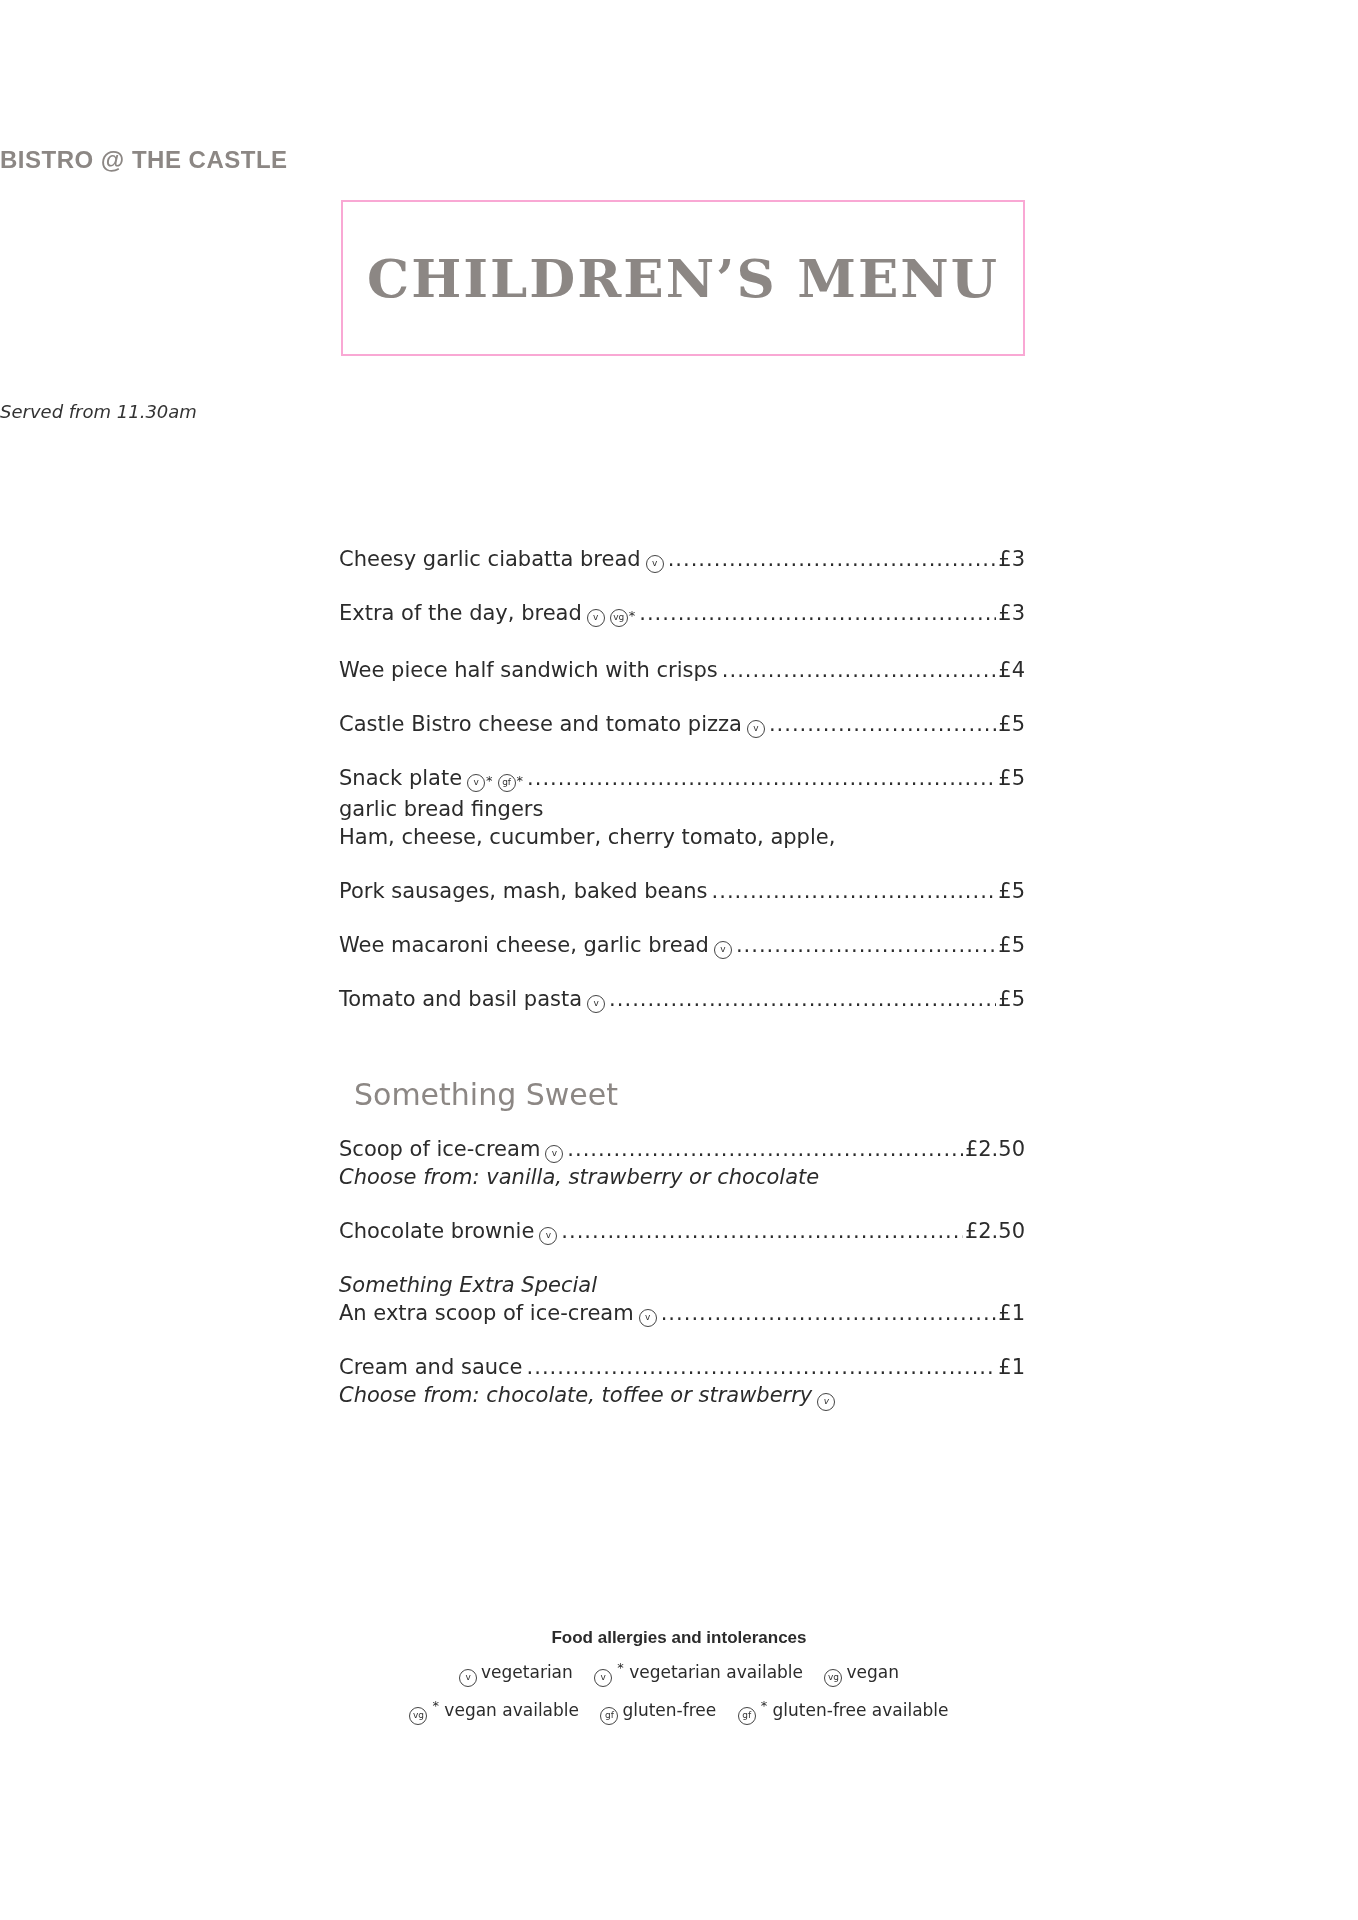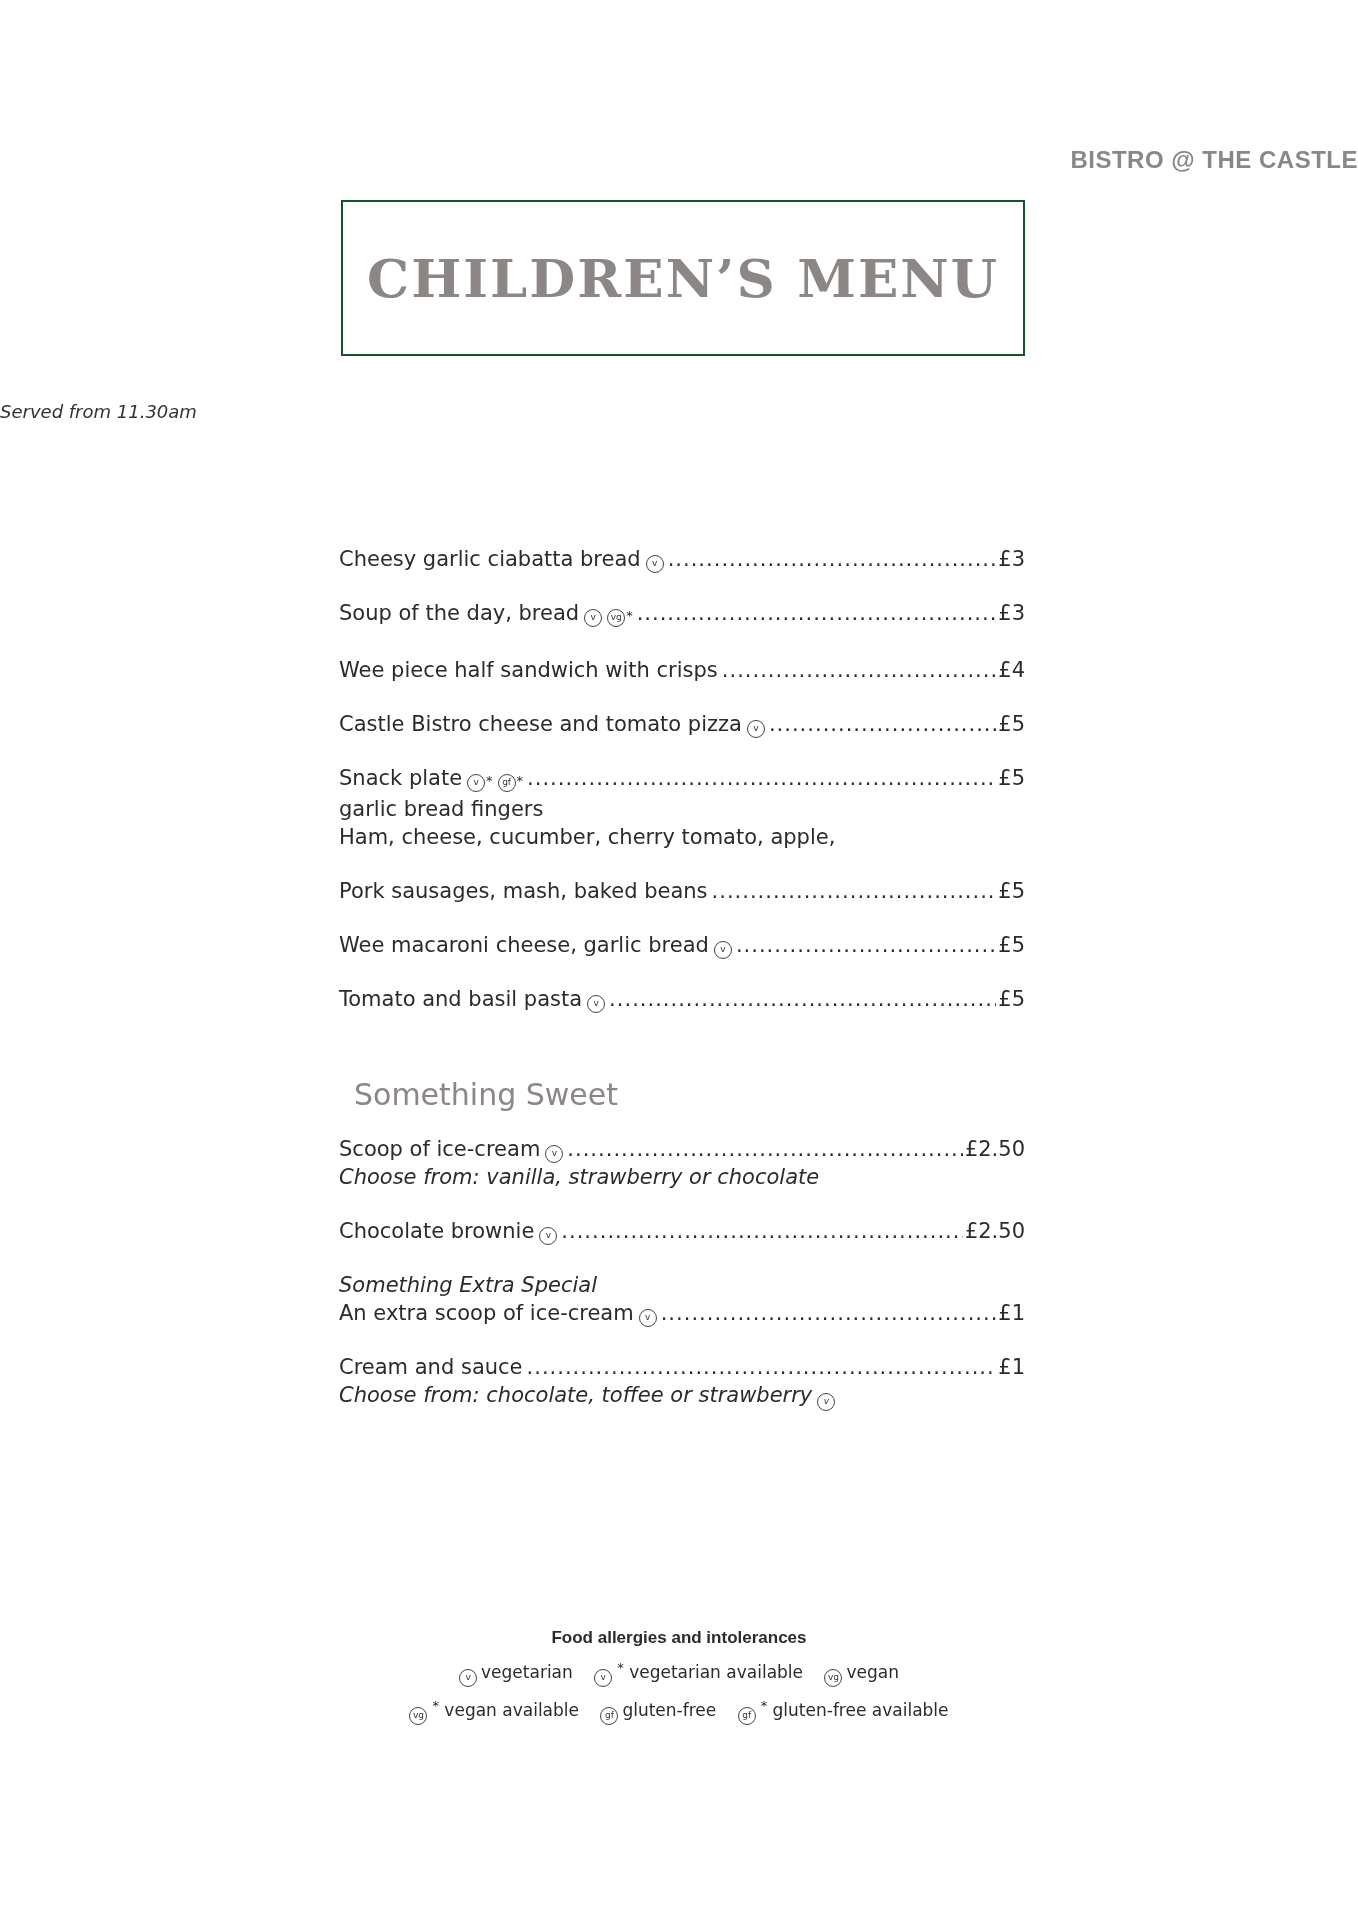--- a/index.html
+++ b/index.html
@@ -2,26 +2,26 @@
 <html><head>
   <meta charset="utf-8">
   <style>
     html, body { margin: 0; padding: 0; background: #ffffff; }
     body {
       width: 1358px; height: 1920px; position: relative; overflow: hidden;
       font-family: "DejaVu Sans", sans-serif; color: #333333;
     }
     .venue {
       position: absolute; top: 146px; left: 0; width: 100%;
-      text-align: right; font-family: "Liberation Sans", sans-serif;
+      text-align: left; font-family: "Liberation Sans", sans-serif;
       font-weight: bold; font-size: 24px; color: #8c8784; letter-spacing: 0.5px;
     }
     .title-box {
       position: absolute; left: 341px; top: 200px; width: 684px; height: 156px;
-      border: 2px solid #14532d; box-sizing: border-box;
+      border: 2px solid #f9a8d4; box-sizing: border-box;
       display: flex; align-items: center; justify-content: center;
     }
     .title {
       font-family: "DejaVu Serif", serif; font-weight: bold; font-size: 53px;
       color: #8c8784; letter-spacing: 2px;
     }
     .served {
       position: absolute; top: 401px; left: 0; width: 100%; text-align: left;
       font-style: italic; font-size: 18px; color: #333;
     }
@@ -72,21 +72,21 @@
     <div class="row">
       <span class="name">Cheesy garlic ciabatta bread</span>
       <span class="badge">v</span>
       <span class="dots"></span>
       <span class="price">£3</span>
     </div>
   </div>
 
   <div class="item">
     <div class="row">
-      <span class="name">Soup of the day, bread</span>
+      <span class="name">Extra of the day, bread</span>
       <span class="badge">v</span>
       <span class="badge">vg</span>
         <span class="star">*</span>
       <span class="dots"></span>
       <span class="price">£3</span>
     </div>
   </div>
 
   <div class="item">
     <div class="row">

